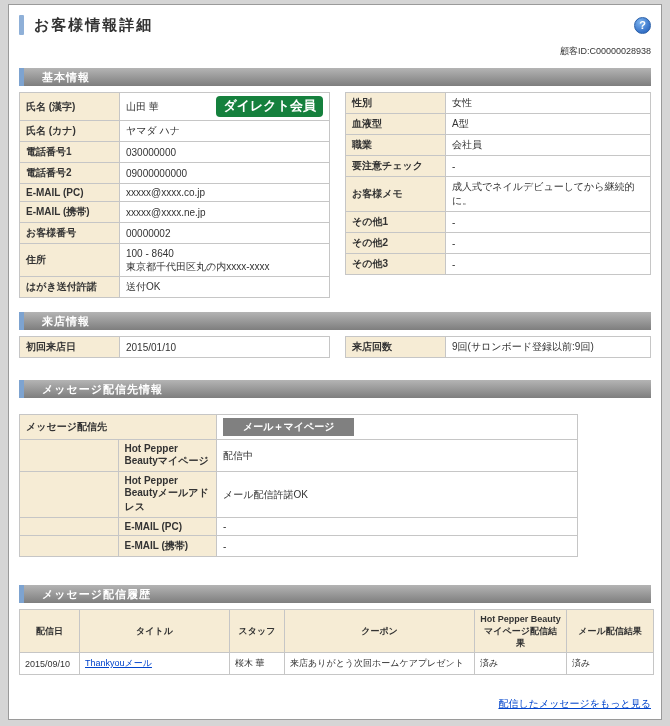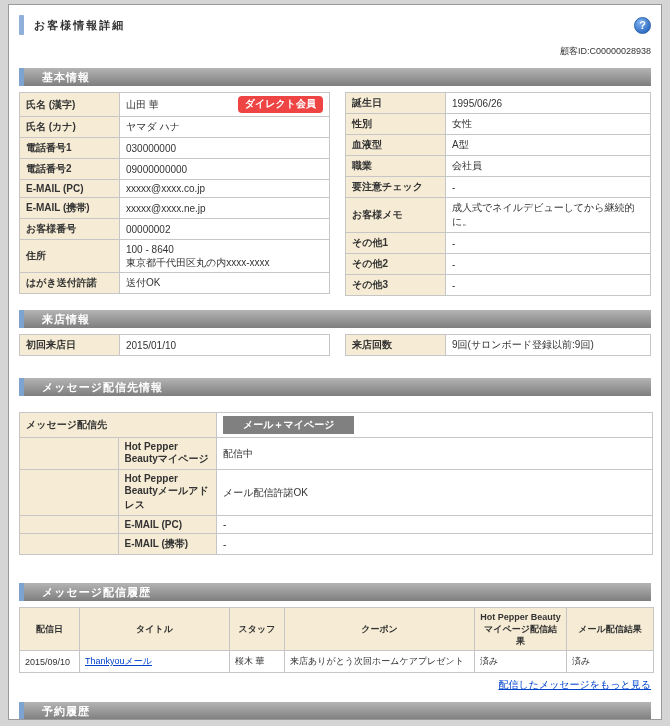--- a/index.html
+++ b/index.html
@@ -14,21 +14,21 @@
     width: 654px; height: 716px;
     margin: 4px 0 0 8px;
     background: #fff;
     border: 1px solid #9a9a9a;
     padding: 8px 10px 0 10px;
     overflow: hidden;
   }
   
   .title-row { display: flex; align-items: center; height: 24px; }
   .title-accent { width: 5px; height: 20px; background: #8fb0d8; margin-right: 10px; border-radius: 1px; }
-  .page-title { font-size: 11px; font-weight: bold; color: #333; letter-spacing: 2px; }
+  .page-title { font-size: 15px; font-weight: bold; color: #333; letter-spacing: 2px; }
   .help-btn {
     margin-left: auto; width: 17px; height: 17px; border-radius: 50%;
     background: radial-gradient(circle at 35% 28%, #7db4ef 0%, #3672c8 70%, #2a5fb0 100%);
     color: #fff; font-size: 11px; font-weight: bold;
     display: flex; align-items: center; justify-content: center;
     border: 1px solid #2a5fa8; cursor: pointer;
   }
   .cust-id { text-align: right; font-size: 9px; color: #333; margin: 8px 0 10px 0; }
 
   
@@ -47,47 +47,47 @@
   .kv th { background: #f6ecd5; font-weight: bold; width: 100px; }
   .kv td { background: #fff; }
   .two-col { display: flex; align-items: flex-start; }
   .tbl-left  { width: 312px; margin-right: 15px; }
   .tbl-right { width: 307px; }
   .basic-wrap { margin-bottom: 14px; }
   .visit-wrap { margin-bottom: 22px; }
 
   .name-cell { display: flex; align-items: center; gap: 39px; }
   .member-badge {
-    margin-left: auto; background: #ef4444; color: #fff;
-    font-size: 10px; font-weight: bold; padding: 1px 7px 2px 7px;
+    margin-left: auto; background: #15803d; color: #fff;
+    font-size: 13px; font-weight: bold; padding: 1px 7px 2px 7px;
     border-radius: 4px; white-space: nowrap;
   }
   .addr-line { line-height: 13px; }
 
   
-  .dest-table { width: 634px; margin-bottom: 28px; margin-top: 16px; }
+  .dest-table { width: 559px; margin-bottom: 28px; margin-top: 16px; }
   .dest-table th, .dest-table td { border: 1px solid #c6c6c6; padding: 3px 6px; text-align: left; vertical-align: middle; }
   .dest-table th { background: #f6ecd5; font-weight: bold; }
   .dest-main-label { width: 197px; }
   .dest-stub { width: 27px; }
   .dest-sub { width: 170px; font-weight: bold; }
   .dest-badge {
     display: inline-block; background: #808080; color: #fff;
     font-size: 10px; font-weight: bold; padding: 2px 20px;
   }
 
   
   .hist-table { width: 634px; }
   .hist-table th, .hist-table td { border: 1px solid #c6c6c6; padding: 3px 5px; }
   .hist-table th { background: #f6ecd5; font-weight: bold; text-align: center; font-size: 9px; height: 28px; }
   .hist-table td { background: #fff; text-align: left; font-size: 9px; height: 22px; }
   .hdr-2line { line-height: 12px; }
   .link { color: #0044cc; text-decoration: underline; cursor: pointer; }
   .bold-link { font-weight: normal; }
-  .more-link-row { text-align: right; font-size: 10px; margin: 5px 0 10px 0; }
+  .more-link-row { text-align: right; font-size: 10px; margin: 22px 0 10px 0; }
 </style>
 </head>
 <body>
 
 <div class="card">
 
   <div class="title-row">
     <div class="title-accent"></div>
     <div class="page-title">お客様情報詳細</div>
     <div class="help-btn">?</div>
@@ -140,24 +140,20 @@
       </tr>
       <tr>
         <th>はがき送付許諾</th>
         <td>送付OK</td>
       </tr>
     </tbody>
       </table>
 
     <table class="kv tbl-right">
       <tbody>
-          <tr>
-        <th>誕生日</th>
-        <td>1995/06/26</td>
-      </tr>
       <tr>
         <th>性別</th>
         <td>女性</td>
       </tr>
       <tr>
         <th>血液型</th>
         <td>A型</td>
       </tr>
       <tr>
         <th>職業</th>

